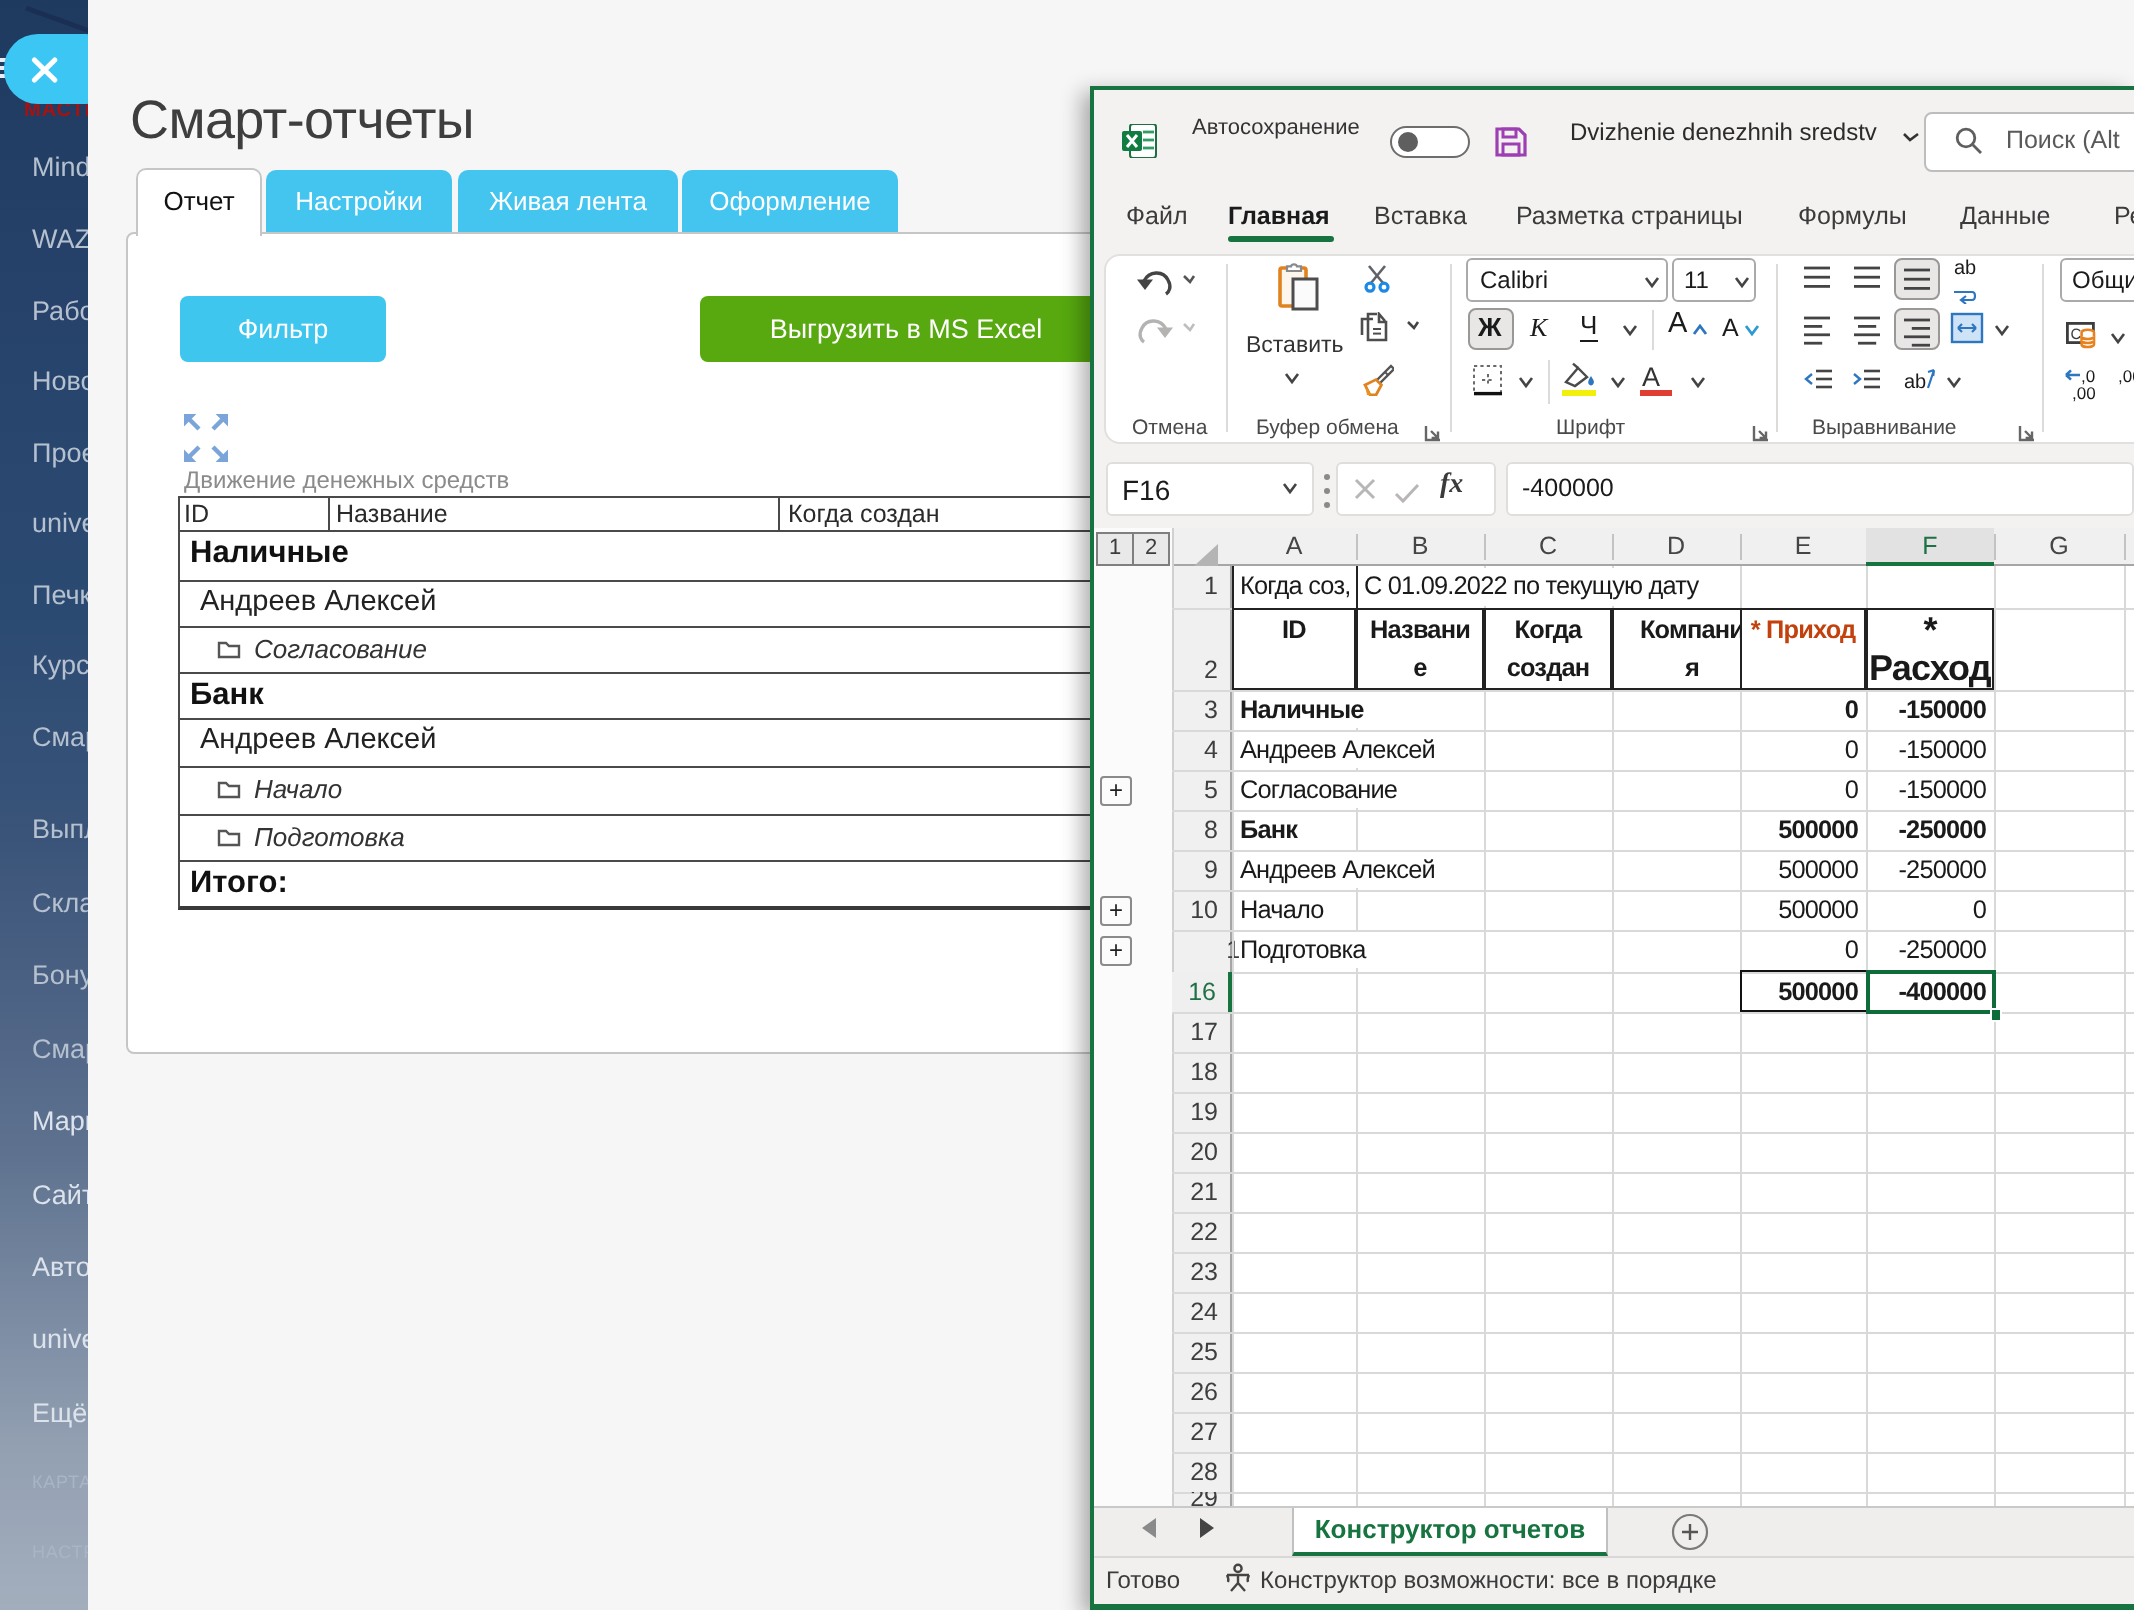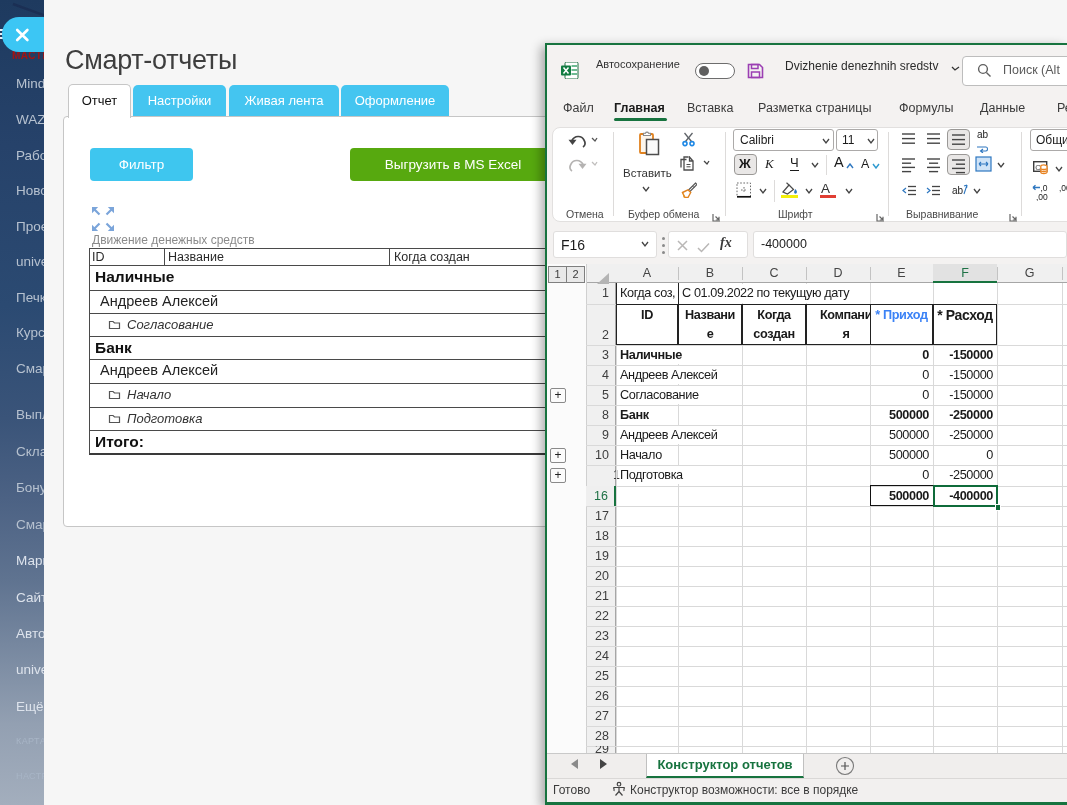--- a/index.html
+++ b/index.html
@@ -485,22 +485,22 @@
       <div class="abs" style="left:452px;top:240px;width:1px;height:470px;background:#d9d9d9;"></div>
       <div class="abs" style="left:517px;top:240px;width:1px;height:470px;background:#d9d9d9;"></div>
       <div class="abs" style="left:75px;top:241.0px;height:18.6px;line-height:18.6px;font-size:12.7px;letter-spacing:-0.4px;background:#fff;color:#1a1a1a;white-space:nowrap;width:61px;overflow:hidden;">Когда соз,</div>
       <div class="abs" style="left:137px;top:241.0px;height:18.6px;line-height:18.6px;font-size:12.7px;letter-spacing:-0.4px;background:#fff;color:#1a1a1a;white-space:nowrap;">С 01.09.2022 по текущую дату</div>
       <div class="abs" style="left:71px;top:240.0px;width:1.3px;height:20.6px;background:#222;"></div>
       <div class="abs" style="left:133px;top:240.0px;width:1.3px;height:20.6px;background:#222;"></div>
       <div class="abs" style="left:71px;top:260.6px;width:62.0px;height:41.5px;border:1.4px solid #222;box-sizing:border-box;background:#fff;text-align:center;font-size:12.7px;letter-spacing:-0.4px;font-weight:bold;color:#1a1a1a;line-height:19.5px;padding-top:1px;">ID</div>
       <div class="abs" style="left:133px;top:260.6px;width:64.0px;height:41.5px;border:1.4px solid #222;box-sizing:border-box;background:#fff;text-align:center;font-size:12.7px;letter-spacing:-0.4px;font-weight:bold;color:#1a1a1a;line-height:19.5px;padding-top:1px;">Названи<br>е</div>
       <div class="abs" style="left:197px;top:260.6px;width:64.0px;height:41.5px;border:1.4px solid #222;box-sizing:border-box;background:#fff;text-align:center;font-size:12.7px;letter-spacing:-0.4px;font-weight:bold;color:#1a1a1a;line-height:19.5px;padding-top:1px;">Когда<br>создан</div>
       <div class="abs" style="left:261px;top:260.6px;width:80px;height:41.5px;border:1.4px solid #222;box-sizing:border-box;background:#fff;text-align:center;font-size:12.7px;letter-spacing:-0.4px;font-weight:bold;color:#1a1a1a;line-height:19.5px;padding-top:1px;">Компани<br>я</div>
-      <div class="abs" style="left:325px;top:260.6px;width:63.0px;height:41.5px;border:1.4px solid #222;box-sizing:border-box;background:#fff;text-align:center;font-size:12.7px;letter-spacing:-0.4px;font-weight:bold;color:#3b82f6;line-height:19.5px;padding-top:1px;">* Приход</div>
-      <div class="abs" style="left:388px;top:260.6px;width:64.0px;height:41.5px;border:1.4px solid #222;box-sizing:border-box;background:#fff;text-align:center;font-size:14px;letter-spacing:-0.4px;font-weight:bold;color:#1a1a1a;line-height:19.5px;padding-top:1px;">* Расход</div>
+      <div class="abs" style="left:325px;top:260.6px;width:63.0px;height:41.5px;border:1.4px solid #222;box-sizing:border-box;background:#fff;text-align:center;font-size:12.7px;letter-spacing:-0.4px;font-weight:bold;color:#c2410c;line-height:19.5px;padding-top:1px;">* Приход</div>
+      <div class="abs" style="left:388px;top:260.6px;width:64.0px;height:41.5px;border:1.4px solid #222;box-sizing:border-box;background:#fff;text-align:center;font-size:18px;letter-spacing:-0.4px;font-weight:bold;color:#1a1a1a;line-height:19.5px;padding-top:1px;">* Расход</div>
       <div class="abs" style="left:75px;top:303.1px;height:18.1px;line-height:18.1px;font-size:12.7px;letter-spacing:-0.4px;font-weight:bold;background:#fff;color:#1a1a1a;white-space:nowrap;">Наличные</div>
       <div class="abs" style="left:326px;top:303.1px;width:58px;height:18.1px;line-height:18.1px;font-size:12.7px;letter-spacing:-0.4px;font-weight:bold;background:#fff;color:#1a1a1a;text-align:right;">0</div>
       <div class="abs" style="left:389px;top:303.1px;width:59px;height:18.1px;line-height:18.1px;font-size:12.7px;letter-spacing:-0.4px;font-weight:bold;background:#fff;color:#1a1a1a;text-align:right;">-150000</div>
       <div class="abs" style="left:75px;top:323.2px;height:18.1px;line-height:18.1px;font-size:12.7px;letter-spacing:-0.4px;background:#fff;color:#1a1a1a;white-space:nowrap;">Андреев Алексей</div>
       <div class="abs" style="left:326px;top:323.2px;width:58px;height:18.1px;line-height:18.1px;font-size:12.7px;letter-spacing:-0.4px;background:#fff;color:#1a1a1a;text-align:right;">0</div>
       <div class="abs" style="left:389px;top:323.2px;width:59px;height:18.1px;line-height:18.1px;font-size:12.7px;letter-spacing:-0.4px;background:#fff;color:#1a1a1a;text-align:right;">-150000</div>
       <div class="abs" style="left:75px;top:343.2px;height:18.1px;line-height:18.1px;font-size:12.7px;letter-spacing:-0.4px;background:#fff;color:#1a1a1a;white-space:nowrap;">Согласование</div>
       <div class="abs" style="left:326px;top:343.2px;width:58px;height:18.1px;line-height:18.1px;font-size:12.7px;letter-spacing:-0.4px;background:#fff;color:#1a1a1a;text-align:right;">0</div>
       <div class="abs" style="left:389px;top:343.2px;width:59px;height:18.1px;line-height:18.1px;font-size:12.7px;letter-spacing:-0.4px;background:#fff;color:#1a1a1a;text-align:right;">-150000</div>
       <div class="abs" style="left:75px;top:363.3px;height:18.1px;line-height:18.1px;font-size:12.7px;letter-spacing:-0.4px;font-weight:bold;background:#fff;color:#1a1a1a;white-space:nowrap;">Банк</div>

